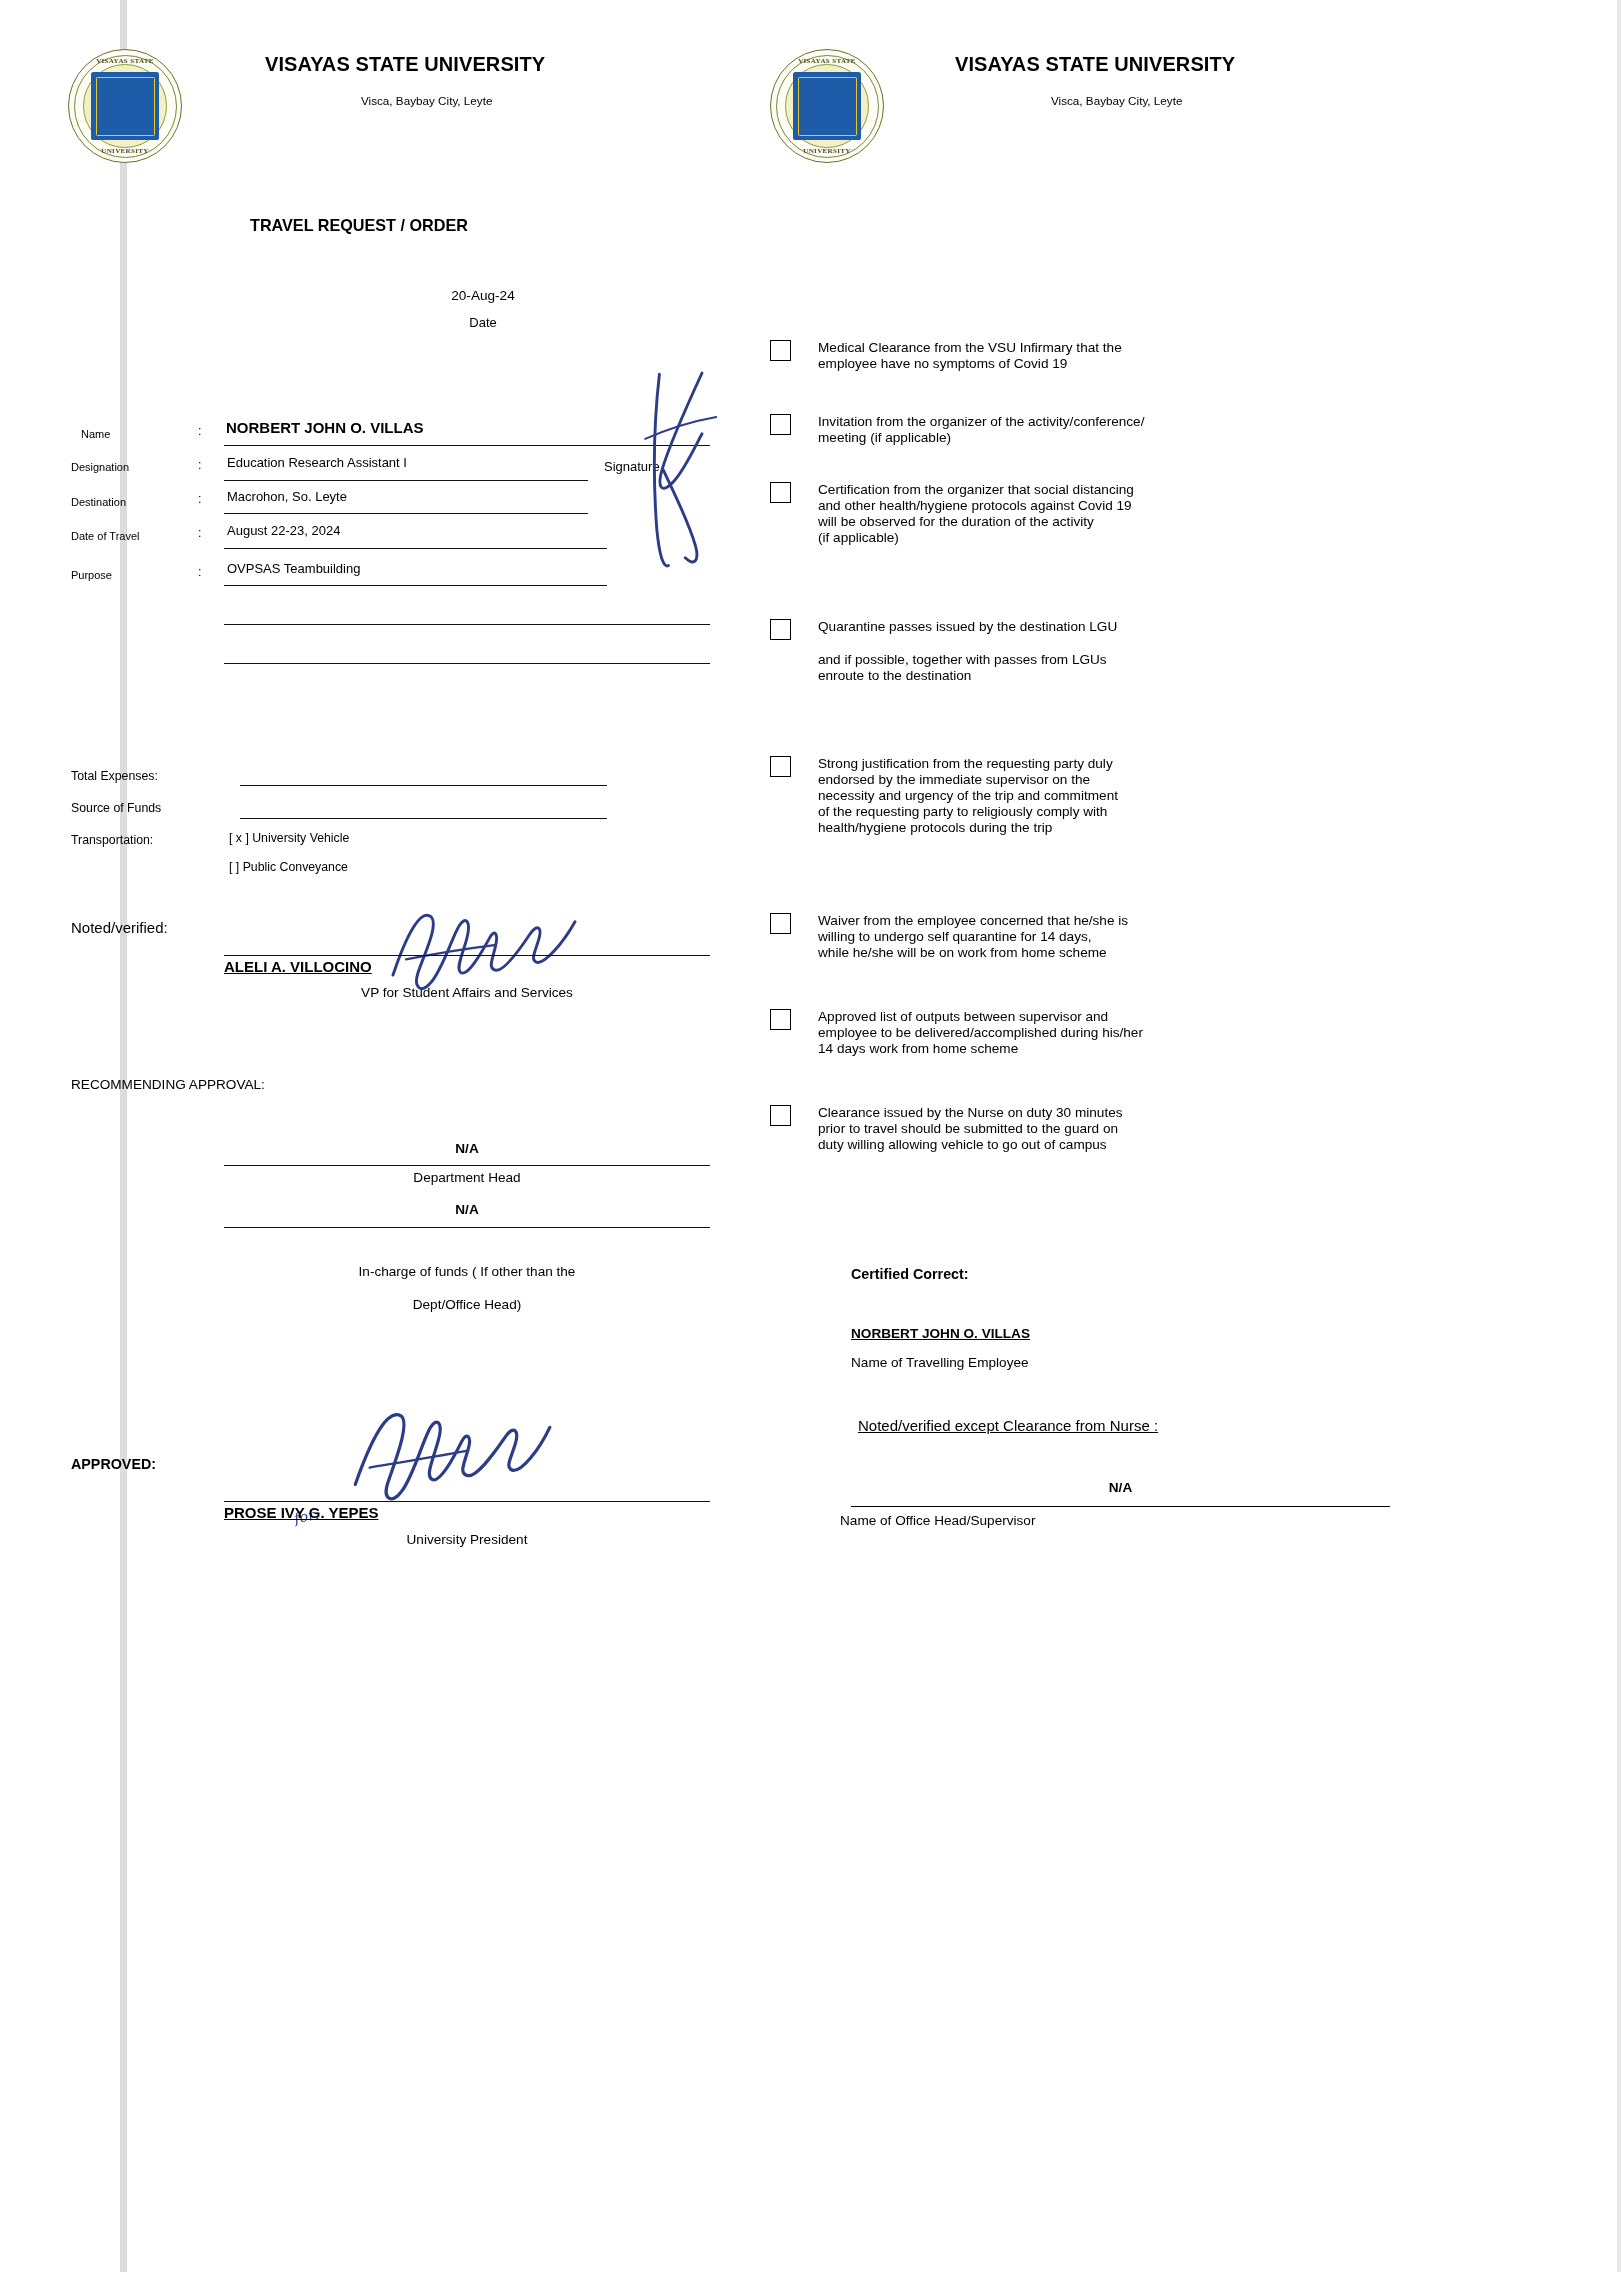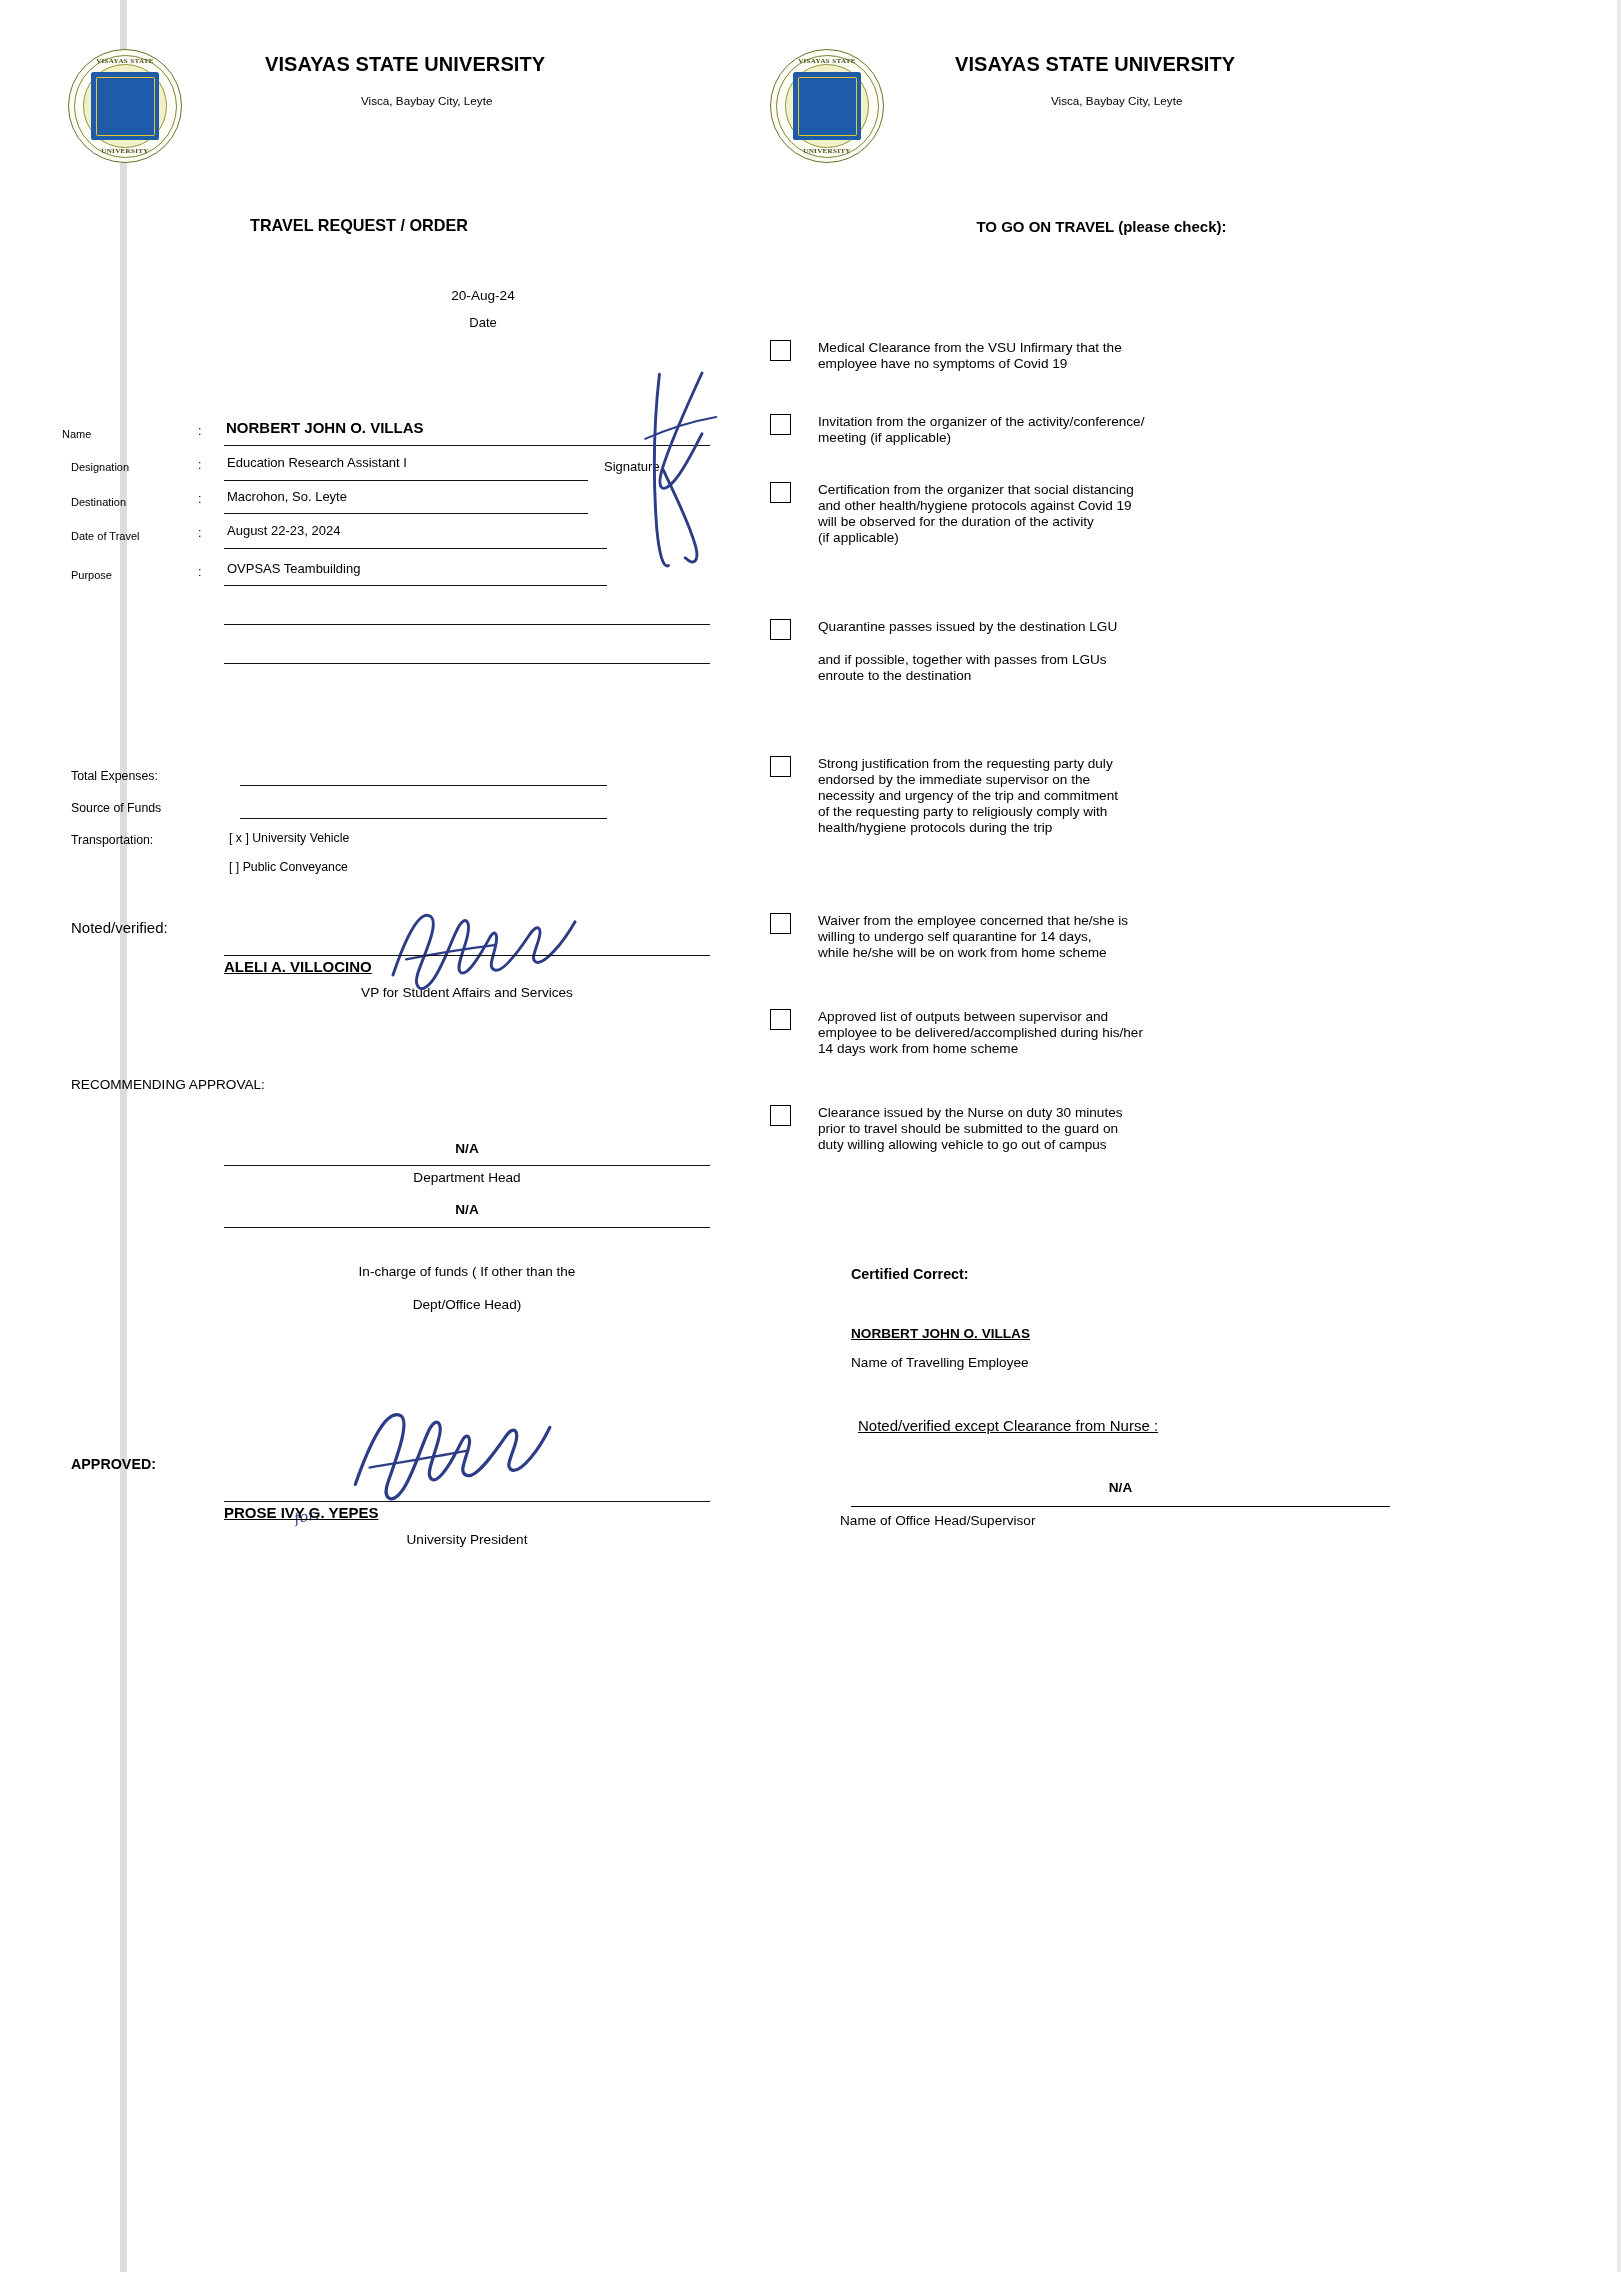--- a/index.html
+++ b/index.html
@@ -244,21 +244,21 @@
   <div class="univ-sub" style="left:361px; top:94px;">Visca, Baybay City, Leyte</div>
 
   <div class="univ-title" style="left:955px; top:53px;">VISAYAS STATE UNIVERSITY</div>
   <div class="univ-sub" style="left:1051px; top:94px;">Visca, Baybay City, Leyte</div>
 
   <div class="form-title" style="left:250px; top:216px;">TRAVEL REQUEST / ORDER</div>
 
   <div class="date-text" style="left:402px; top:288px; width:162px;">20-Aug-24</div>
   <div class="date-text" style="left:402px; top:315px; width:162px; font-size:13px;">Date</div>
 
-  <div class="lbl" style="left:62px; top:428px;">Name</div>
+  <div class="lbl" style="left:81px; top:428px;">Name</div>
   <div class="colon" style="left:198px; top:424px;">:</div>
   <div class="val-bold" style="left:226px; top:419px;">NORBERT JOHN O. VILLAS</div>
   <div class="rule" style="left:224px; top:445px; width:486px;"></div>
 
   <div class="lbl" style="left:71px; top:461px;">Designation</div>
   <div class="colon" style="left:198px; top:458px;">:</div>
   <div class="val" style="left:227px; top:455px;">Education Research Assistant I</div>
   <div class="rule" style="left:224px; top:480px; width:364px;"></div>
   <div class="lbl" style="left:604px; top:459px; font-size:13px;">Signature</div>
 
@@ -331,21 +331,20 @@
   <div class="sig" style="left:640px; top:361px;">
     <svg width="84" height="214" viewBox="0 0 130 330">
       <path d="M30,20 C22,90 20,180 26,260 C30,300 36,320 44,316" fill="none" stroke="#2d3c86" stroke-width="4.5" stroke-linecap="round"></path>
       <path d="M96,18 C72,70 46,128 34,168 C26,196 34,206 52,186 C70,166 86,130 96,112" fill="none" stroke="#2d3c86" stroke-width="4.5" stroke-linecap="round"></path>
       <path d="M36,168 C56,210 76,250 86,286 C92,308 84,318 70,304" fill="none" stroke="#2d3c86" stroke-width="4.5" stroke-linecap="round"></path>
       <path d="M8,120 C44,104 84,92 118,86" fill="none" stroke="#2d3c86" stroke-width="3" stroke-linecap="round"></path>
     </svg>
   </div>
 
   <div class="checklist-title" style="left:754px; top:216px; width:695px;">
-    <div>TO GO ON TRAVEL (please check):</div>
   </div>
 
   <div class="chk-box" style="left:770px; top:340px;"></div>
   <div class="chk-text" style="left:818px; top:340px;">
     <div>Medical Clearance from the VSU Infirmary that the</div>
     <div>employee have no symptoms of Covid 19</div>
   </div>
 
   <div class="chk-box" style="left:770px; top:414px;"></div>
   <div class="chk-text" style="left:818px; top:414px;">

